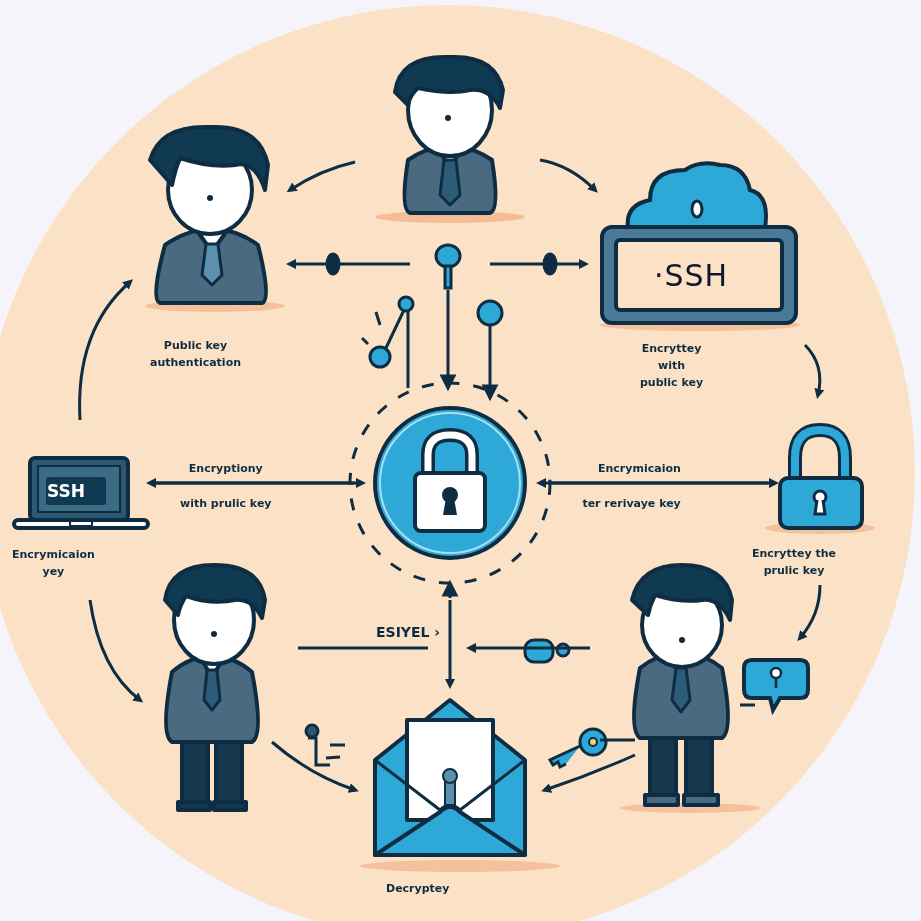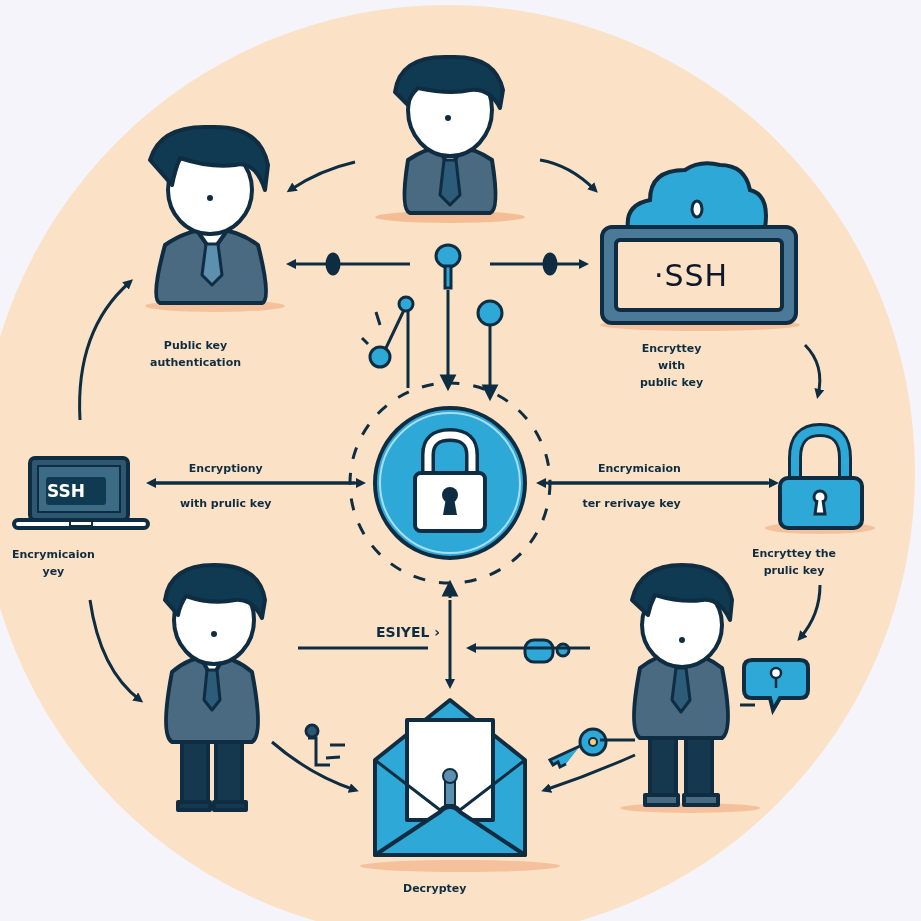--- a/index.html
+++ b/index.html
@@ -234,13 +234,13 @@
   <div>prulic key</div>
 </div>
 
 <div class="lbl" style="left:12px; top:546px;">
   <div>Encrymicaion</div>
   <div>yey</div>
 </div>
 
 <div class="lbl" style="left:328px; top:624px; font-size:14px;margin-left:48px;">ESIYEL ›</div>
 
-<div class="lbl" style="left:403px; top:880px;">Decryptey</div>
+<div class="lbl" style="left:386px; top:880px;">Decryptey</div>
 
 </body></html>

